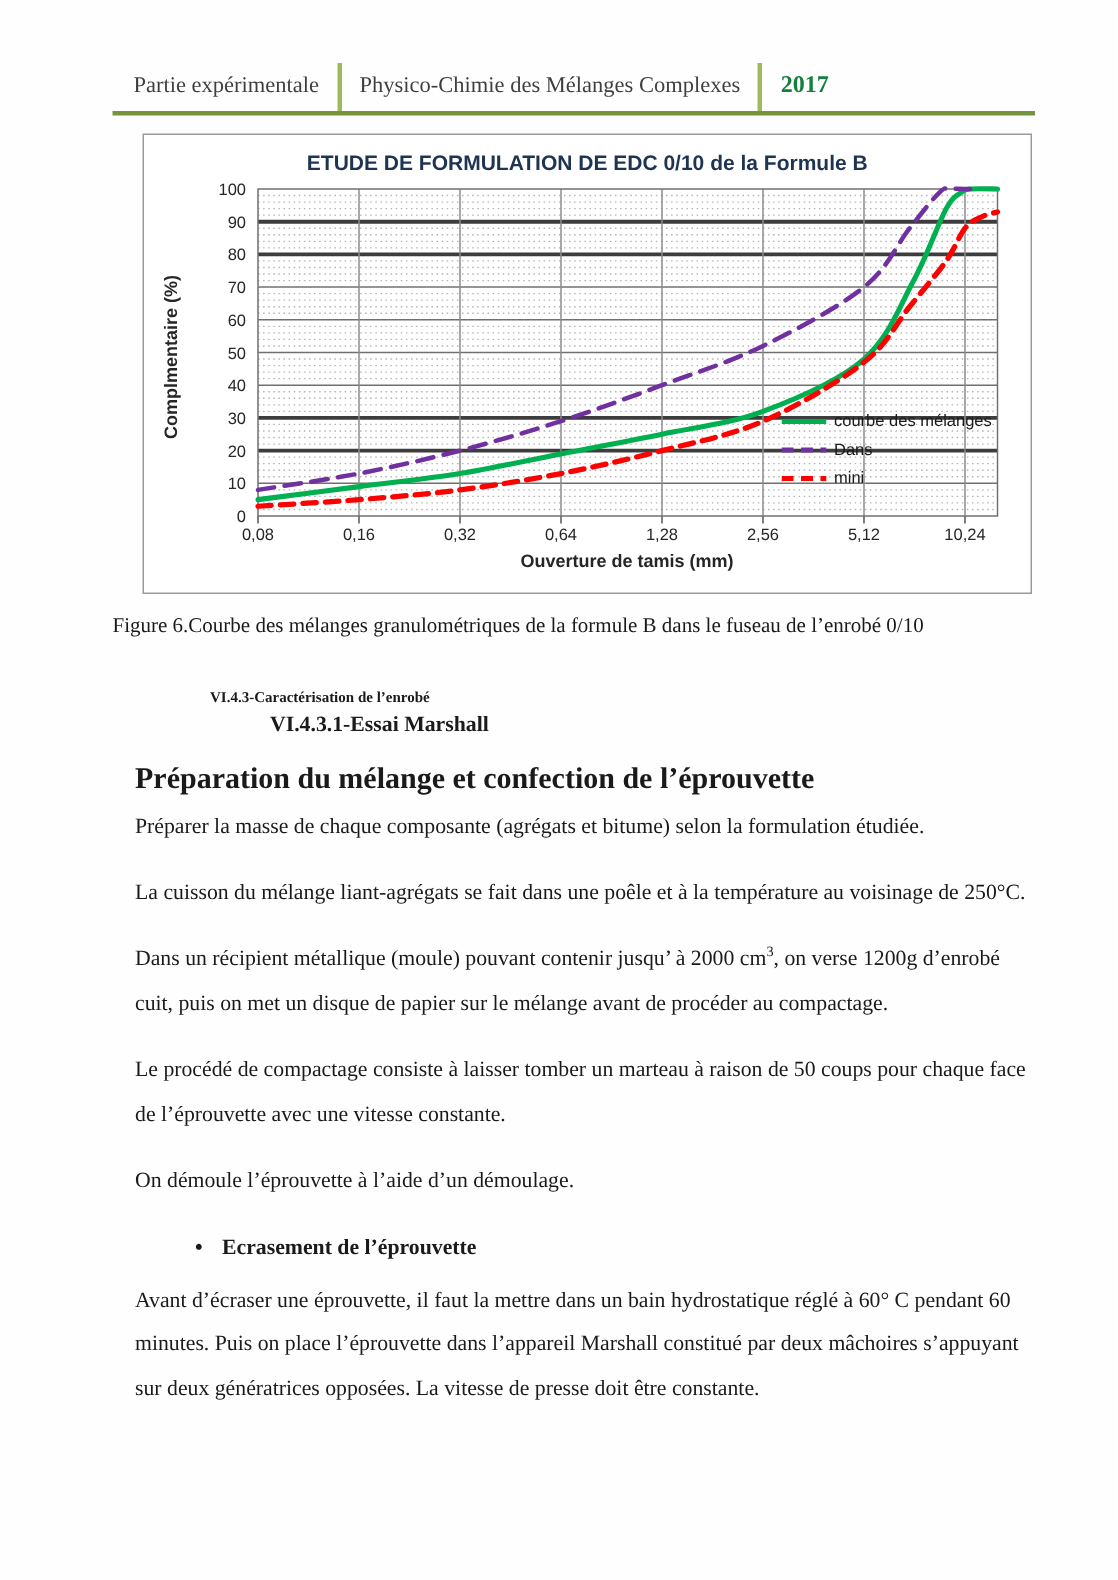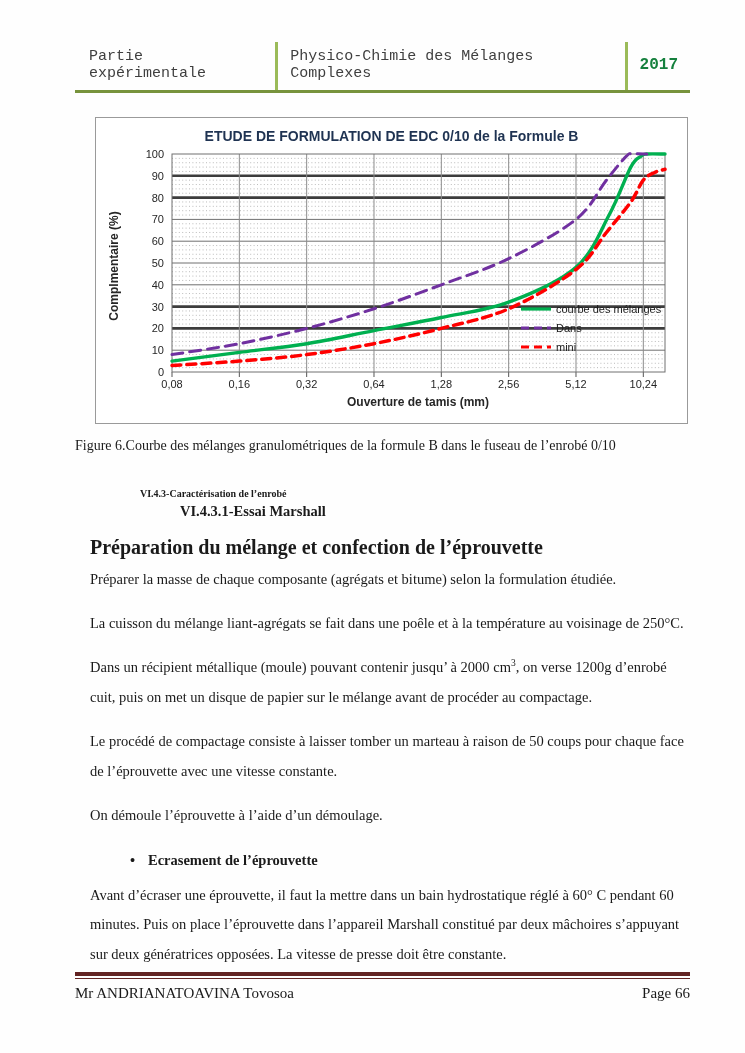--- a/index.html
+++ b/index.html
@@ -1,29 +1,29 @@
 <!DOCTYPE html>
 <html><head>
 <meta charset="utf-8">
 <style>
   html,body{margin:0;padding:0;background:#ffffff;}
   .page{position:relative;width:745px;height:1053px;background:#fefefe;overflow:hidden;
         font-family:"Liberation Serif",serif;color:#1a1a1a;}
   .content{position:absolute;left:75px;top:42px;width:615px;}
   
   .hdr{display:flex;align-items:stretch;border-bottom:3px solid #77933C;
-       font-family:Liberation Mono, monospace;color:#3f3f3f;justify-content:flex-end;}
+       font-family:Liberation Serif, serif;color:#3f3f3f;}
   .hdr-cell{padding:6px 12px 8px 12px;font-size:15px;display:flex;align-items:center;}
   .hdr-cell.first{padding-left:14px;}
   .hdr-sep{border-left:3px solid #9BBB59;}
   .hdr-year{font-weight:bold;color:#15803d;font-size:16px;}
   
   .intro{margin:26px 0 0 15px;font-size:14.5px;}
   
-  .chart-box{margin:24px 0 0 20px;width:591px;height:305px;border:1px solid #9a9a9a;
+  .chart-box{margin:12px 0 0 20px;width:591px;height:305px;border:1px solid #9a9a9a;
              background:#fff;font-family:"Liberation Sans",sans-serif;}
   .chart-title{margin-top:10px;text-align:center;font-size:14px;font-weight:bold;color:#1F3352;}
   .plot-wrap{position:relative;width:577px;margin:2px 0 0 6px;}
   .legend{position:absolute;left:419px;top:153px;}
   .legend-row{display:flex;align-items:center;height:19px;}
   .legend-row svg{display:block;margin-right:5px;}
   .legend-label{font-size:11px;color:#1a1a1a;white-space:nowrap;}
   
   .caption{margin:14px 0 0 0;font-size:14px;}
   
@@ -194,21 +194,13 @@
       <p class="para">Le procédé de compactage consiste à laisser tomber un marteau  à raison de 50 coups  pour chaque face de l’éprouvette avec une vitesse constante.</p>
       <p class="para">On démoule l’éprouvette à l’aide d’un démoulage.</p>
       <div class="bullet-line">
         <span class="bullet-dot">•</span>
         <span>Ecrasement de l’éprouvette</span>
       </div>
       <p class="para">Avant d’écraser une éprouvette, il faut la mettre dans un bain hydrostatique réglé à 60° C pendant 60 minutes. Puis on place l’éprouvette dans l’appareil Marshall constitué par deux mâchoires s’appuyant sur deux génératrices opposées. La vitesse de presse doit être constante.</p>
     </div>
   </div>
 
-  <div class="footer">
-    <div class="f-rule-thick"></div>
-    <div class="f-rule-thin"></div>
-    <div class="f-row">
-      <span>Mr ANDRIANATOAVINA Tovosoa</span>
-      <span>Page 66</span>
-    </div>
-  </div>
 </div>
 
 </body></html>

